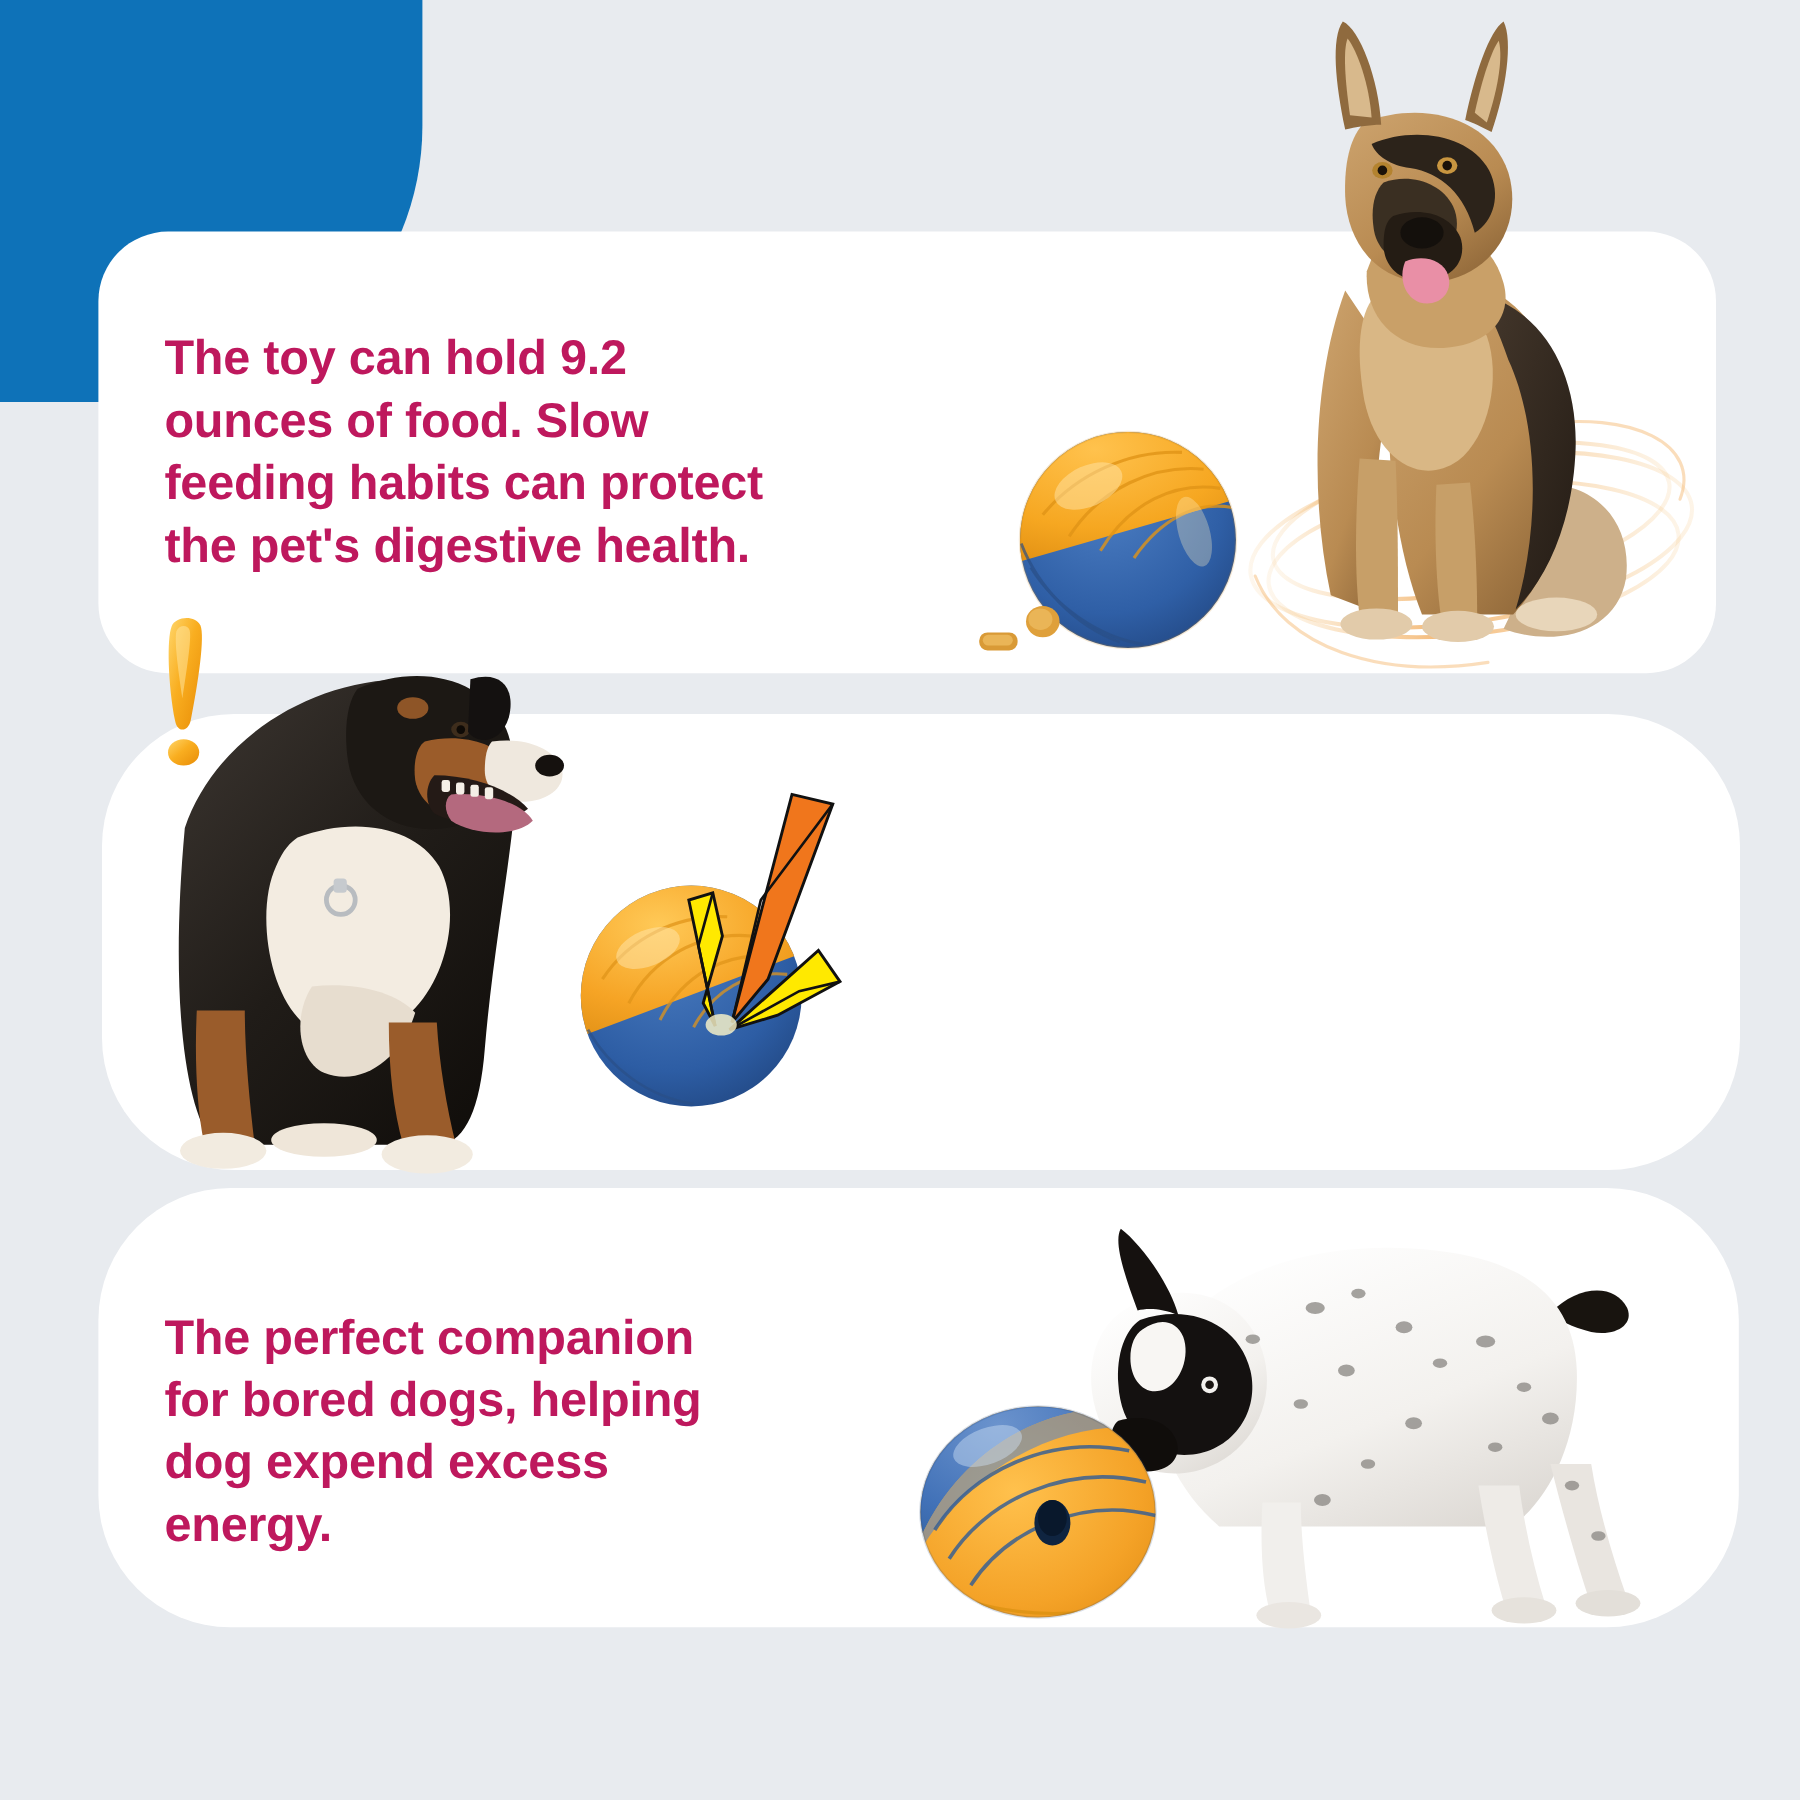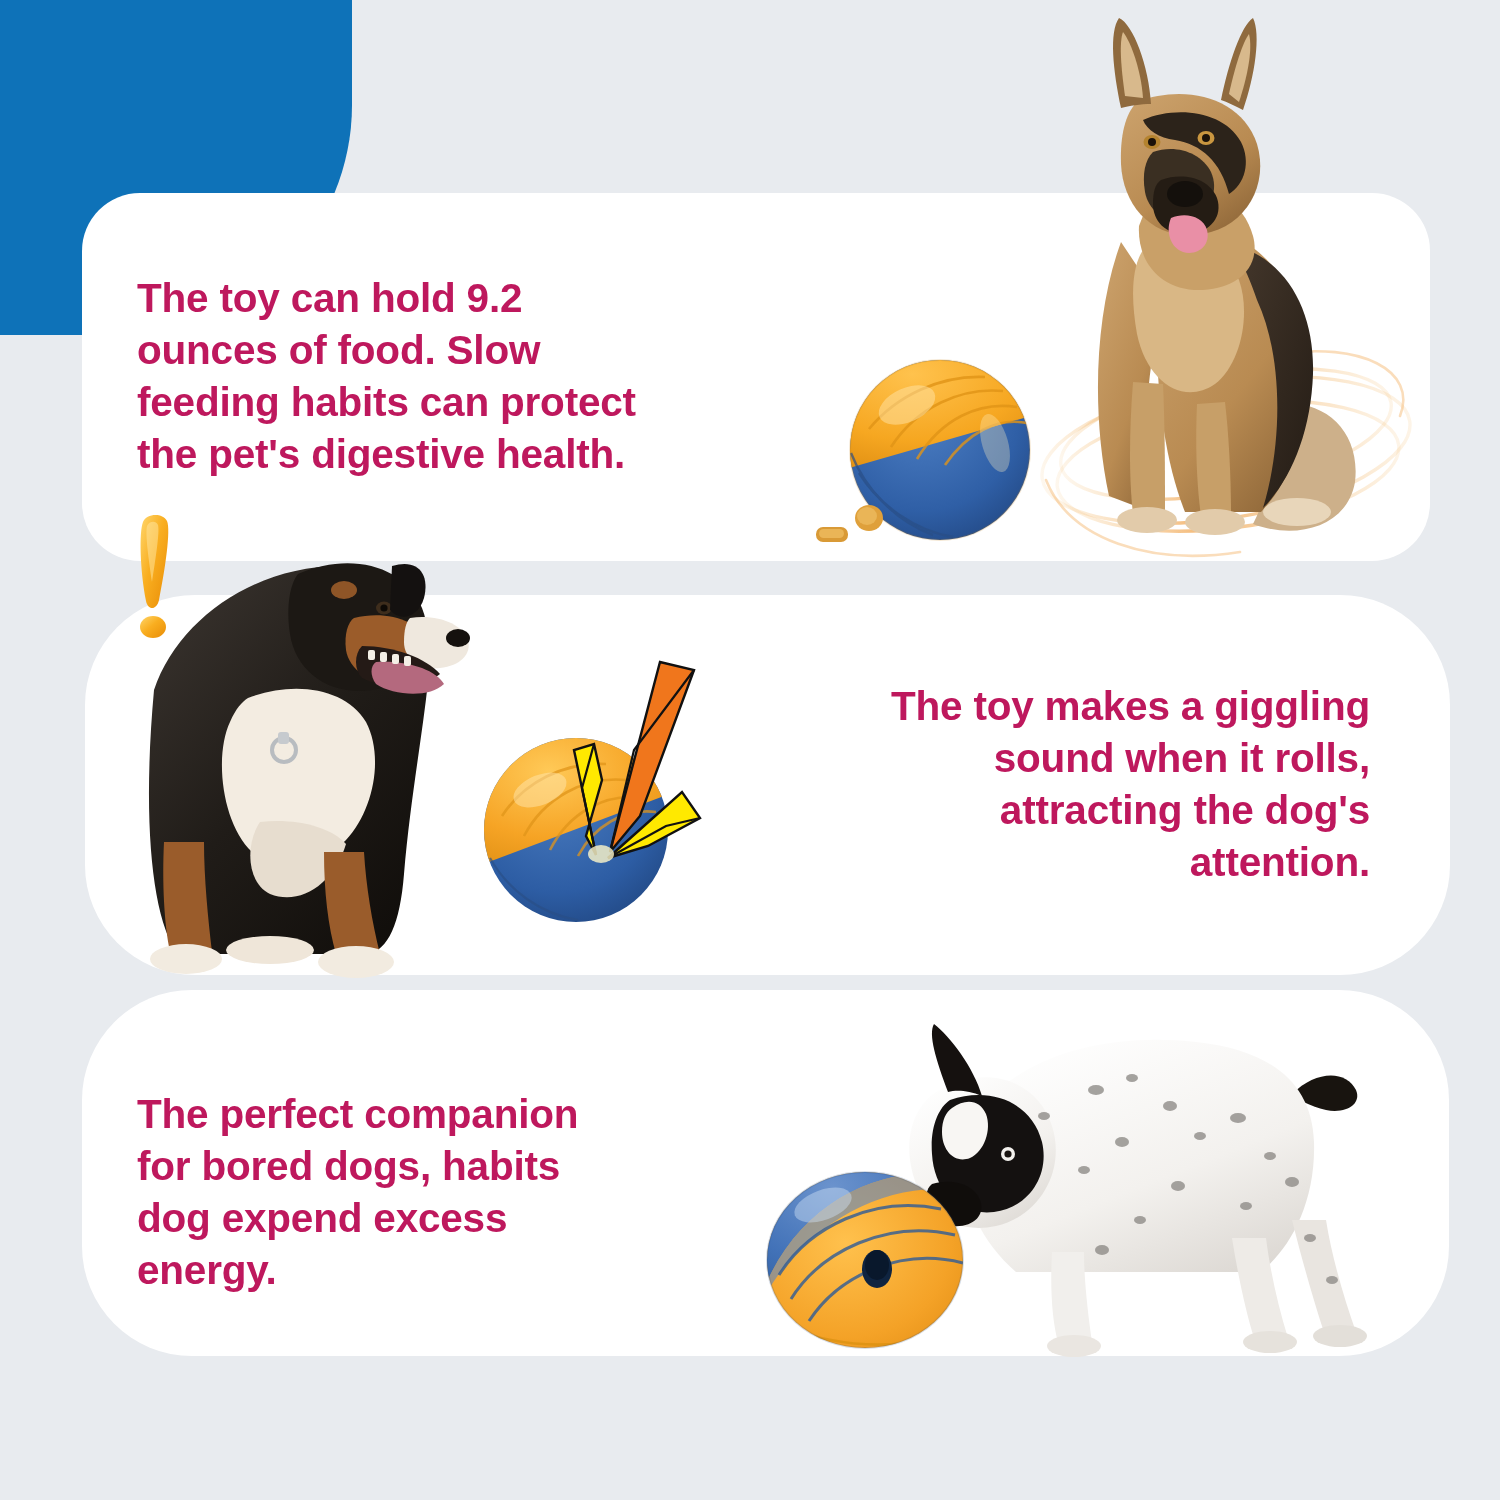--- a/index.html
+++ b/index.html
@@ -354,24 +354,20 @@
       <g fill="none" stroke="#111111" stroke-width="2.2">
         <path d="M128 215 L 114 148 L 126 104"></path>
         <path d="M142 212 L 166 110 L 226 30"></path>
         <path d="M140 218 L 198 186 L 232 178"></path>
       </g>
 
       <ellipse cx="133" cy="214" rx="13" ry="9" fill="#fff7c9" opacity="0.8"></ellipse>
     </svg>
   </div>
 
-  <div class="feature-text feature-text--two">The toy makes a giggling
-sound when it rolls,
-attracting the dog's
-attention.</div>
 
   <div class="card card--three"></div>
 
   <div class="art art--spotdog">
     <svg viewBox="0 0 560 340" width="560" height="340">
       <defs>
         <linearGradient id="spBody" x1="0.2" y1="0" x2="0.8" y2="1">
           <stop offset="0" stop-color="#ffffff"></stop>
           <stop offset="0.6" stop-color="#f3f1ee"></stop>
           <stop offset="1" stop-color="#ddd9d4"></stop>
@@ -470,17 +466,17 @@
         <ellipse cx="58" cy="40" rx="30" ry="15" fill="#cfe0f5" opacity="0.45" transform="rotate(-20 58 40)"></ellipse>
       </g>
 
       <ellipse cx="112" cy="104" rx="15" ry="19" fill="#0f2440"></ellipse>
       <ellipse cx="112" cy="100" rx="12" ry="15" fill="#09182c"></ellipse>
       <ellipse cx="100" cy="95" rx="98" ry="88" fill="none" stroke="#20497f" stroke-opacity="0.18" stroke-width="2"></ellipse>
     </svg>
   </div>
 
   <div class="feature-text feature-text--three">The perfect companion
-for bored dogs, habits
+for bored dogs, helping
 dog expend excess
 energy.</div>
 
 </div>
 
 </body></html>

